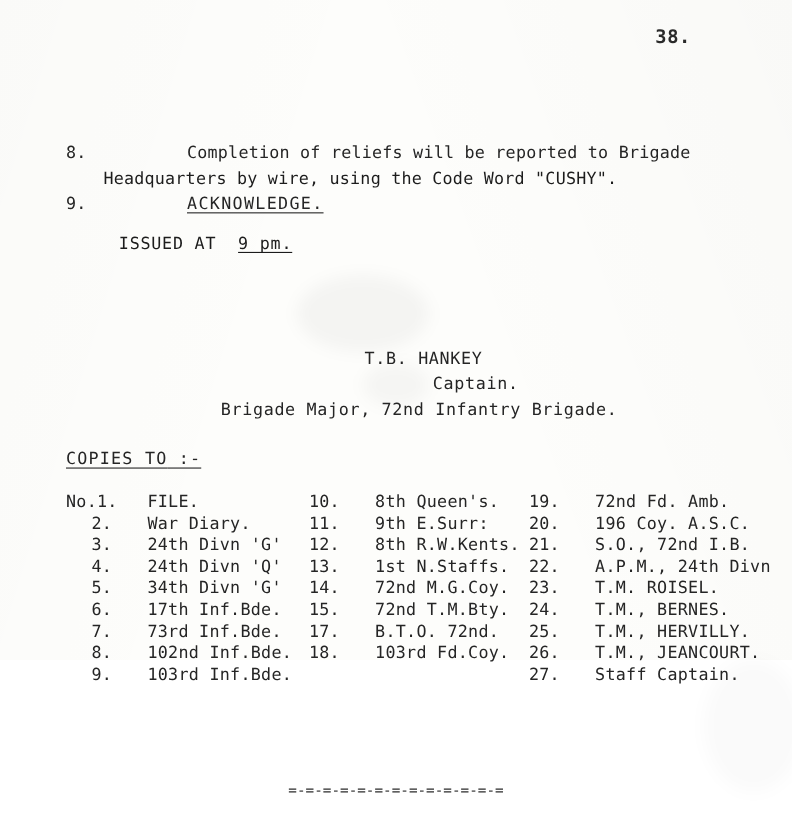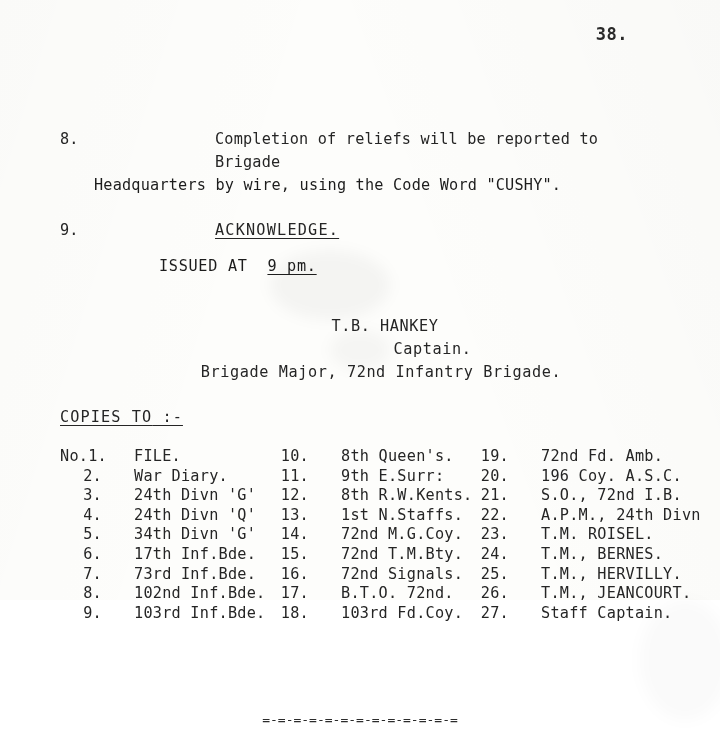--- a/index.html
+++ b/index.html
@@ -48,35 +48,34 @@
     color: #252525;
   }
   .para .num {
     width: 110px;
     flex: 0 0 110px;
     font-size: 15.2px;
   }
   .para .txt {
     flex: 1 1 auto;
     white-space: pre-wrap;
-    margin-left: 45px;
   }
   .para-8 {
     margin-bottom: 19px;
   }
   .para-8 .txt {
     text-indent: 0;
   }
   .ack {
     text-decoration: underline;
     text-underline-offset: 3px;
     letter-spacing: 1.2px;
   }
   .issued {
-    margin-left: 99px;
+    margin-left: 48px;
     margin-top: 15px;
     font-size: 15.2px;
     letter-spacing: 0.7px;
   }
   .issued .time {
     text-decoration: underline;
     text-underline-offset: 3px;
   }
   .sig-block {
     position: absolute;
@@ -172,21 +171,21 @@
   <div class="smudge s3"></div>
 
   <div class="page-number">38.</div>
 
   <div class="body-block">
 
     <div class="para para-8">
       <span class="num">8.</span>
       <span class="txt">Completion of reliefs will be reported to Brigade</span>
     </div>
-    <div style="margin-left:34px;margin-top:-19px;margin-bottom:22px;">
+    <div style="margin-left:34px;margin-top:-19px;">
       <span class="txt" style="font-size:15.2px;line-height:23px;letter-spacing:0.2px;">Headquarters by wire, using the Code Word "CUSHY".</span>
     </div>
 
     <div class="para">
       <span class="num">9.</span>
       <span class="txt ack">ACKNOWLEDGE.</span>
     </div>
 
     <div class="issued">
       <span>ISSUED AT</span>
@@ -219,21 +218,20 @@
       <div class="row"><span class="idx">9.</span><span class="lbl">103rd Inf.Bde.</span></div>
     </div>
 
     <div class="col col2">
       <div class="row"><span class="idx">10.</span><span class="lbl">8th Queen's.</span></div>
       <div class="row"><span class="idx">11.</span><span class="lbl">9th E.Surr:</span></div>
       <div class="row"><span class="idx">12.</span><span class="lbl">8th R.W.Kents.</span></div>
       <div class="row"><span class="idx">13.</span><span class="lbl">1st N.Staffs.</span></div>
       <div class="row"><span class="idx">14.</span><span class="lbl">72nd M.G.Coy.</span></div>
       <div class="row"><span class="idx">15.</span><span class="lbl">72nd T.M.Bty.</span></div>
-      <div class="row"><span class="idx">16.</span><span class="lbl">72nd Signals.</span></div>
       <div class="row"><span class="idx">17.</span><span class="lbl">B.T.O. 72nd.</span></div>
       <div class="row"><span class="idx">18.</span><span class="lbl">103rd Fd.Coy.</span></div>
     </div>
 
     <div class="col col3">
       <div class="row"><span class="idx">19.</span><span class="lbl">72nd Fd. Amb.</span></div>
       <div class="row"><span class="idx">20.</span><span class="lbl">196 Coy. A.S.C.</span></div>
       <div class="row"><span class="idx">21.</span><span class="lbl">S.O., 72nd I.B.</span></div>
       <div class="row"><span class="idx">22.</span><span class="lbl">A.P.M., 24th Divn</span></div>
       <div class="row"><span class="idx">23.</span><span class="lbl">T.M. ROISEL.</span></div>

